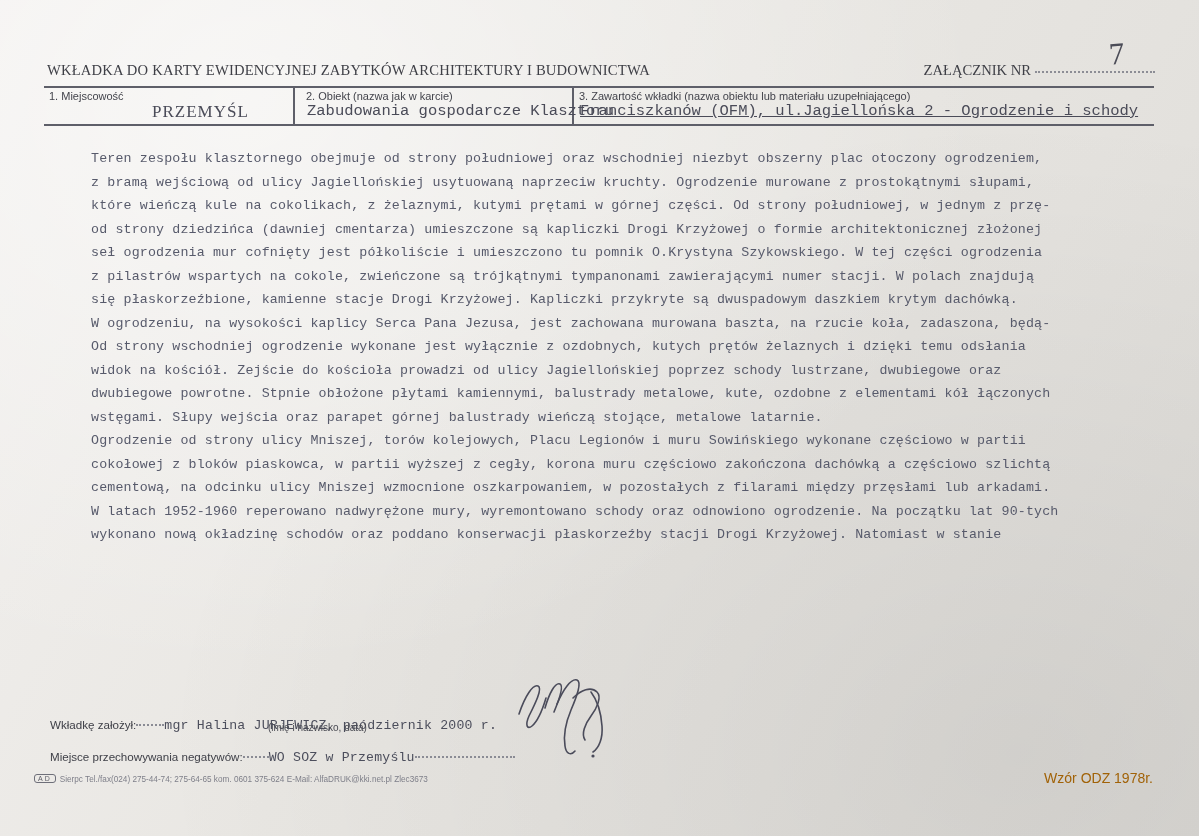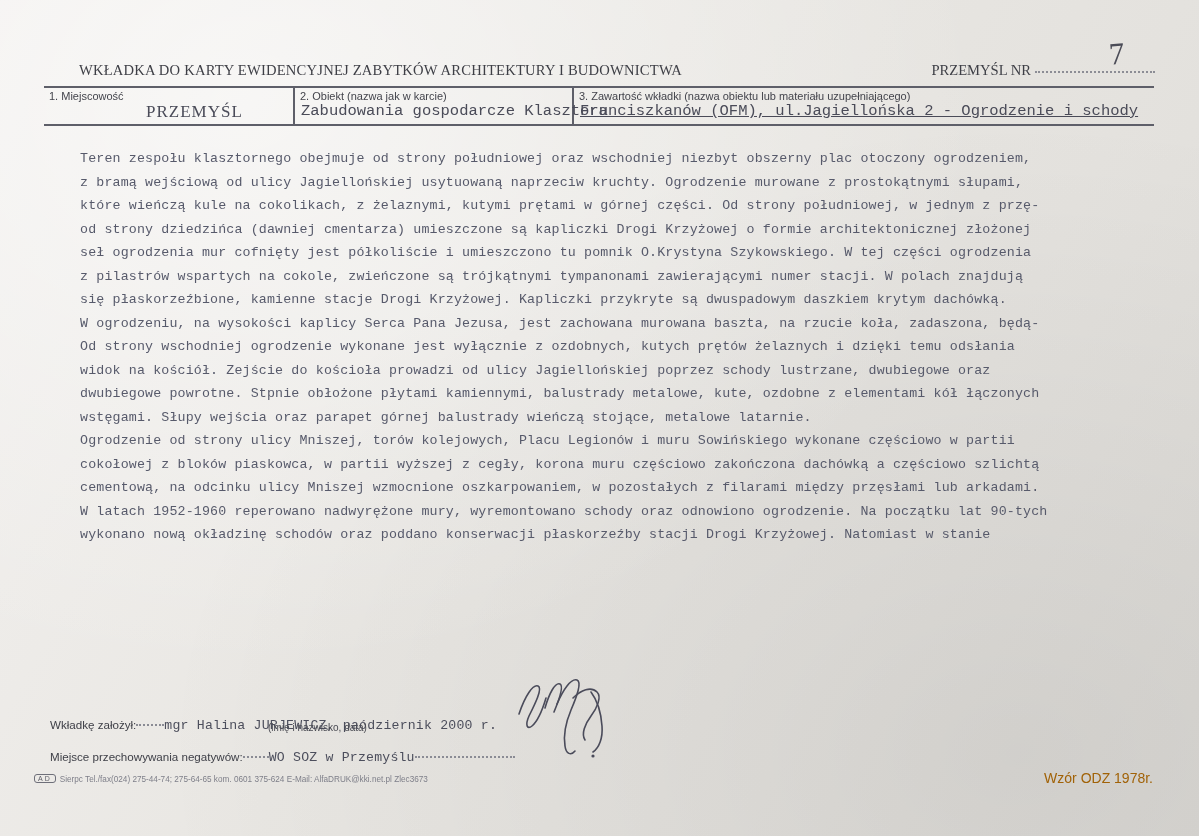--- a/index.html
+++ b/index.html
@@ -37,21 +37,20 @@
 
   
   .hdr-title {
     position: absolute;
     left: 47px;
     top: 62px;
     font-family: "Liberation Serif", serif;
     font-size: 14.6px;
     letter-spacing: 0.2px;
     color: #3e3f46;
-    margin-left: 32px;
   }
   .attach {
     position: absolute;
     right: 44px;
     top: 62px;
     font-family: "Liberation Serif", serif;
     font-size: 14.6px;
     color: #3e3f46;
     white-space: nowrap;
   }
@@ -105,30 +104,30 @@
   }
   .cell-value {
     position: absolute;
     top: 14px;
     font-family: "Liberation Mono", monospace;
     font-size: 15.5px;
     color: #4a4b58;
     white-space: nowrap;
   }
   .cell-value.city {
-    left: 102px;
+    left: 108px;
     letter-spacing: 1px;
     font-family: "Liberation Serif", serif;
     font-size: 17px;
   }
 
   
   .body {
     position: absolute;
-    left: 80px;
+    left: 91px;
     top: 147px;
     width: 1020px;
   }
   .body p {
     margin: 0;
     font-family: "Liberation Mono", monospace;
     font-size: 13.3px;
     line-height: 23.5px;
     color: #575a6b;
     white-space: pre;
@@ -201,34 +200,34 @@
 </style>
 </head>
 <body>
 
 <div class="page">
   <div class="sheet">
 
     <div class="hdr-title">WKŁADKA DO KARTY EWIDENCYJNEJ ZABYTKÓW ARCHITEKTURY I BUDOWNICTWA</div>
 
     <div class="attach">
-      <span>PRZEMYŚL NR</span><span class="dots"></span>
+      <span>ZAŁĄCZNIK NR</span><span class="dots"></span>
     </div>
     <div class="attach-num">7</div>
 
     <div class="strip">
       <div class="divider" style="left:249px;"></div>
       <div class="divider" style="left:528px;"></div>
 
       <div class="cell" style="left:0; width:249px;">
         <div class="cell-label">1. Miejscowość</div>
         <div class="cell-value city">PRZEMYŚL</div>
       </div>
 
-      <div class="cell" style="left:251px; width:277px;">
+      <div class="cell" style="left:257px; width:277px;">
         <div class="cell-label">2. Obiekt (nazwa jak w karcie)</div>
         <div class="cell-value" style="left:6px;">Zabudowania gospodarcze Klasztoru</div>
       </div>
 
       <div class="cell" style="left:530px; width:580px;">
         <div class="cell-label">3. Zawartość wkładki (nazwa obiektu lub materiału uzupełniającego)</div>
         <div class="cell-value" style="left:6px;text-decoration:underline;">Franciszkanów (OFM), ul.Jagiellońska 2 - Ogrodzenie i schody</div>
       </div>
     </div>
 

